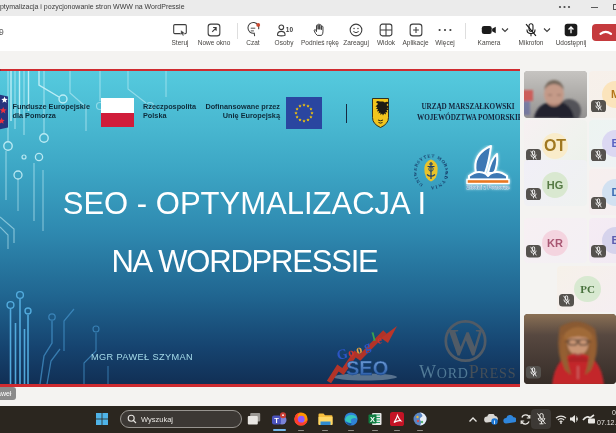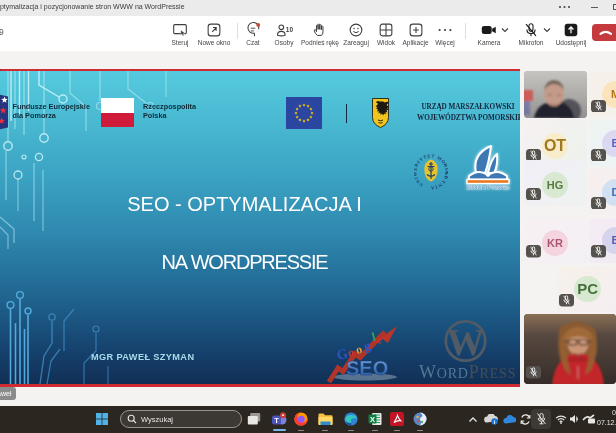--- a/index.html
+++ b/index.html
@@ -23,24 +23,24 @@
   #stage { left:0; top:51px; width:616px; height:355px; background:#f4f3f1; }
   #share { left:0; top:17.5px; width:520px; height:318px; }
   #redtop { left:0; top:0; width:520px; height:2.5px; background:#cf2b30; }
   #redbot { left:0; top:315.5px; width:520px; height:2.5px; background:#cf2b30; }
   #slide { left:0; top:2.5px; width:520px; height:313px; overflow:hidden;
     background:linear-gradient(180deg,#55cade 0%, #48b7d0 18%, #3ca5c4 32%, #2e88af 52%, #206590 72%, #164470 88%, #112f55 100%); }
   
   .hdrtxt { position:absolute; color:#0e2b3a; font-weight:bold; font-size:7.3px; line-height:9.2px; }
   .hdrserif { position:absolute; color:#15263d; font-family:"Liberation Serif", serif; font-weight:bold; font-size:7.2px; line-height:11.5px; text-align:center; white-space:nowrap; letter-spacing:-0.05px;padding-left:28px; }
   #title { left:0px; top:119px; width:489px; text-align:center; color:#ffffff;
-    font-size:20px; line-height:28.9px; font-weight:400; }
+    font-size:31px; line-height:28.9px; font-weight:400; }
   #title .l2 { letter-spacing:1.1px; }
   #title .l3 { letter-spacing:-1.2px; word-spacing:0.5px; }
-  #mgr { left:91px; top:281px; color:#a6dcea; font-size:9.2px; font-weight:bold; letter-spacing:0.38px; }
+  #mgr { left:91px; top:281px; color:#a6dcea; font-size:9.2px; font-weight:normal; letter-spacing:0.38px; }
   
   #nametag { left:-8px; top:387px; height:13px; padding:0 5px; background:#8b8b8b; border-radius:3px; color:#fff; font-size:7px; line-height:13px; }
   
   .tile { position:absolute; border-radius:4px; overflow:hidden; }
   .circ { position:absolute; border-radius:50%; text-align:center; font-weight:bold; }
   
   #taskbar { left:0; top:406px; width:616px; height:27px; background:#2b261f; }
 </style>
 </head>
 <body>
@@ -221,20 +221,21 @@
             <path d="M1.60 24.60L2.50 26.76L4.83 26.95L3.06 28.47L3.60 30.75L1.60 29.53L-0.40 30.75L0.14 28.47L-1.63 26.95L0.70 26.76Z" fill="#e8303f"></path>
           </g>
       </svg>
       <div class="hdrtxt" style="left:12.5px; top:31px;">Fundusze Europejskie<br>dla Pomorza</div>
 
       <div class="abs" style="left:100.5px; top:27px; width:33px; height:29px;">
         <div style="width:100%;height:50%;background:#fff;"></div>
         <div style="width:100%;height:50%;background:#d01c3a;"></div>
       </div>
       <div class="hdrtxt" style="left:143px; top:31px;">Rzeczpospolita<br>Polska</div>
+      <div class="hdrtxt" style="left:200px; top:31px; width:80px; text-align:right;">Dofinansowane przez<br>Unię Europejską</div>
 
       <svg class="abs" style="left:286px; top:26px;" width="36" height="32" viewBox="0 0 36 32">
         <rect width="36" height="32" fill="#2a46a0"></rect>
         <g fill="#ffcc00" id="eustars">
             <path d="M18.00 6.30L18.45 7.38L19.62 7.47L18.73 8.24L19.00 9.38L18.00 8.77L17.00 9.38L17.27 8.24L16.38 7.47L17.55 7.38Z"></path>
             <path d="M22.00 7.37L22.45 8.45L23.62 8.55L22.73 9.31L23.00 10.45L22.00 9.84L21.00 10.45L21.27 9.31L20.38 8.55L21.55 8.45Z"></path>
             <path d="M24.93 10.30L25.38 11.38L26.54 11.47L25.66 12.24L25.93 13.38L24.93 12.77L23.93 13.38L24.20 12.24L23.31 11.47L24.48 11.38Z"></path>
             <path d="M26.00 14.30L26.45 15.38L27.62 15.47L26.73 16.24L27.00 17.38L26.00 16.77L25.00 17.38L25.27 16.24L24.38 15.47L25.55 15.38Z"></path>
             <path d="M24.93 18.30L25.38 19.38L26.54 19.47L25.66 20.24L25.93 21.38L24.93 20.77L23.93 21.38L24.20 20.24L23.31 19.47L24.48 19.38Z"></path>
             <path d="M22.00 21.23L22.45 22.31L23.62 22.40L22.73 23.16L23.00 24.30L22.00 23.69L21.00 24.30L21.27 23.16L20.38 22.40L21.55 22.31Z"></path>
@@ -374,21 +375,21 @@
       <div style="position:absolute;left:2px;bottom:1.5px;"><svg width="15" height="12.5" viewBox="0 0 15 12.5">
           <rect width="15" height="12.5" rx="3.5" fill="#55524e"></rect>
           <g stroke="#fff" stroke-width="0.85" fill="none">
             <rect x="6.3" y="1.8" width="2.4" height="4.6" rx="1.2"></rect>
             <path d="M4.9 5.6 q0 2.7 2.6 2.7 t2.6-2.7 M7.5 8.3 v2"></path>
             <path d="M4.6 1.8 L10.4 10.3"></path>
           </g>
         </svg></div>
     </div>
     <div class="tile" style="left:557px;top:265.6px;width:63px;height:46.8px;background:linear-gradient(135deg,#f6f1e9,#f5eef2);">
-      <div class="circ" style="left:17.3px;top:10px;width:26.6px;height:26.6px;background:#d8e9d1;color:#47713c;font-size:15px;line-height:26.6px;">PC</div>
+      <div class="circ" style="left:17.3px;top:10px;width:26.6px;height:26.6px;background:#d8e9d1;color:#47713c;font-size:11px;line-height:26.6px;font-family:Liberation Serif, serif;">PC</div>
       <div style="position:absolute;left:2px;bottom:1.5px;"><svg width="15" height="12.5" viewBox="0 0 15 12.5">
           <rect width="15" height="12.5" rx="3.5" fill="#55524e"></rect>
           <g stroke="#fff" stroke-width="0.85" fill="none">
             <rect x="6.3" y="1.8" width="2.4" height="4.6" rx="1.2"></rect>
             <path d="M4.9 5.6 q0 2.7 2.6 2.7 t2.6-2.7 M7.5 8.3 v2"></path>
             <path d="M4.6 1.8 L10.4 10.3"></path>
           </g>
         </svg></div>
     </div>
     <div class="tile" style="left:588.5px;top:70.5px;width:62.5px;height:47px;background:linear-gradient(135deg,#f7f0ea,#f4f1ec);">

